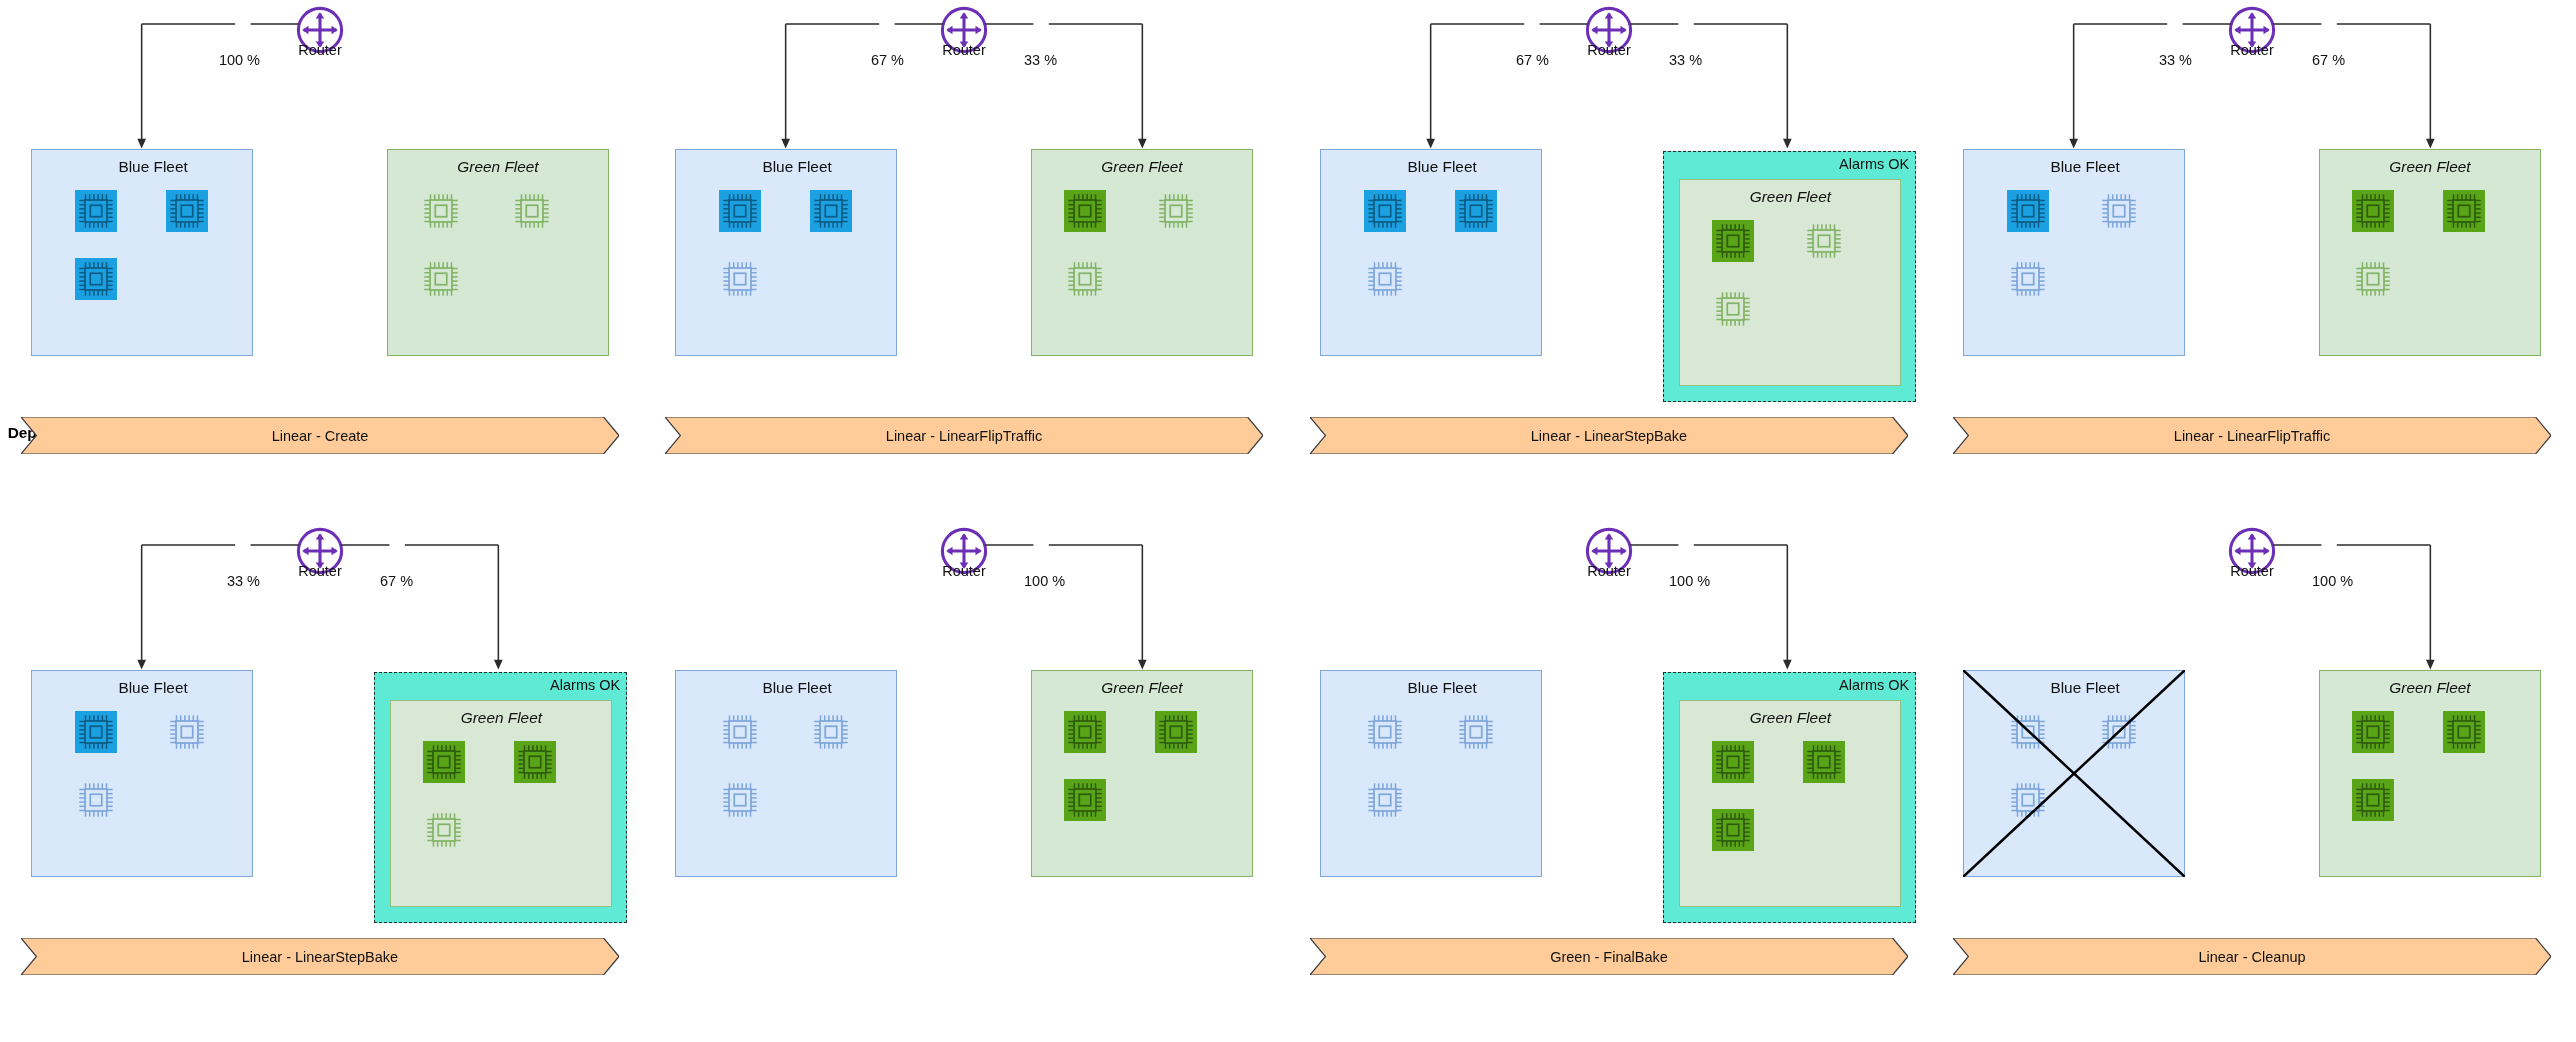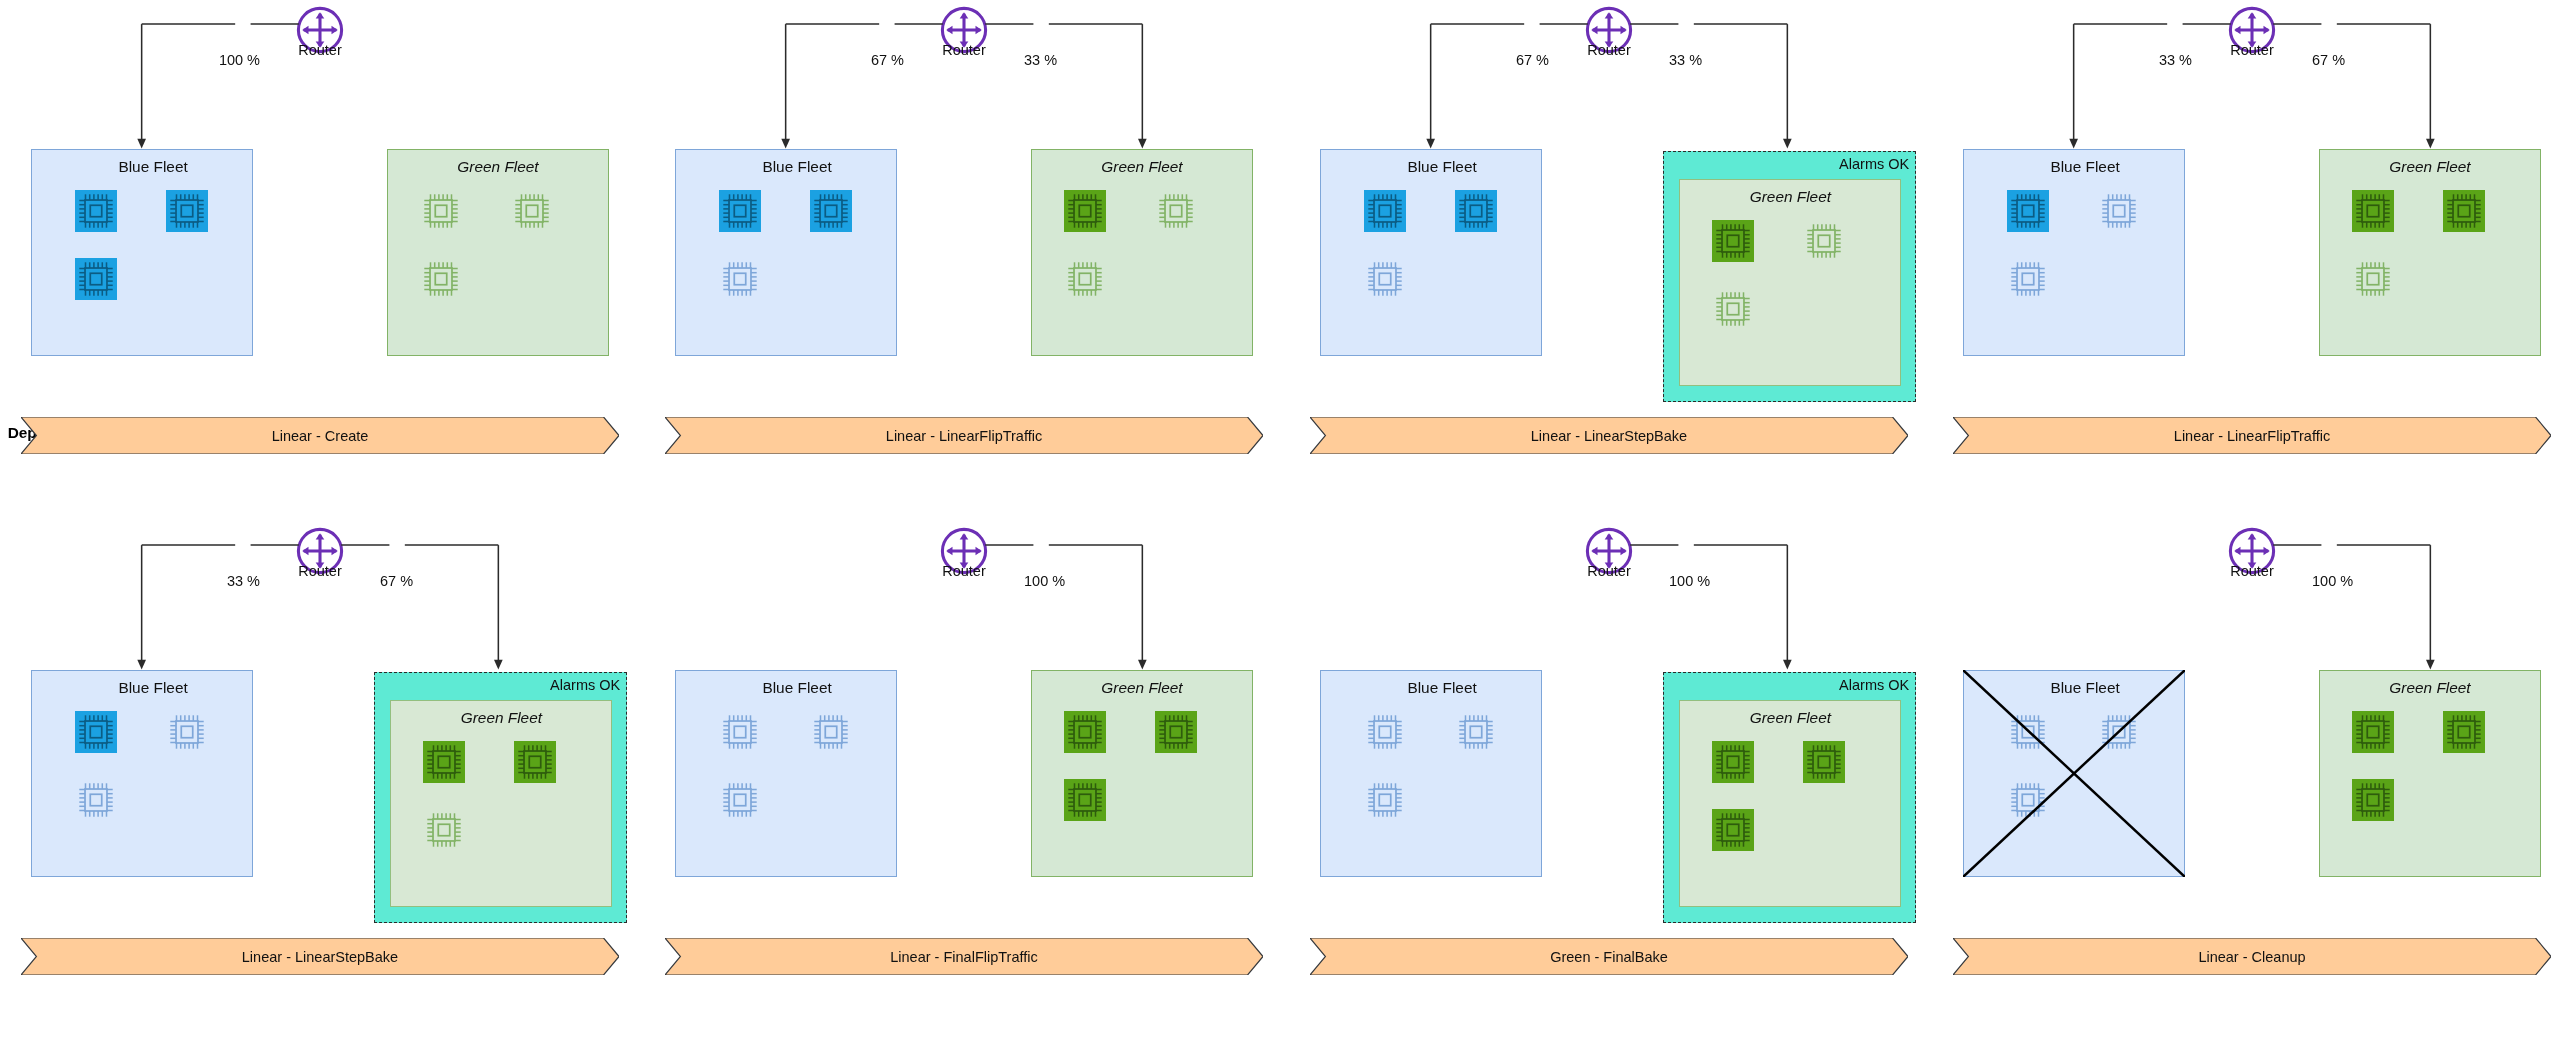--- a/index.html
+++ b/index.html
@@ -1470,26 +1470,20 @@
                 <line x1="33" y1="4.5" x2="33" y2="10.5" stroke="#2e5c0d" stroke-width="1.6"></line>
                 <line x1="33" y1="33.5" x2="33" y2="39.5" stroke="#2e5c0d" stroke-width="1.6"></line>
                 <line x1="4.5" y1="33" x2="10.5" y2="33" stroke="#2e5c0d" stroke-width="1.6"></line>
                 <line x1="33.5" y1="33" x2="39.5" y2="33" stroke="#2e5c0d" stroke-width="1.6"></line>
     <rect x="10.5" y="10.5" width="23" height="23" fill="none" stroke="#2e5c0d" stroke-width="1.8"></rect>
     <rect x="16" y="16" width="12" height="12" fill="none" stroke="#2e5c0d" stroke-width="1.8"></rect>
   </svg>
       </div>
           </div>
     </div>
-        <div class="stage">
-      <svg viewBox="0 0 620 38" preserveAspectRatio="none">
-    <path d="M0 0 L604 0 L620 19 L604 38 L0 38 L16 19 Z" fill="#ffcc99" stroke="#36393d" stroke-width="1.2" stroke-linejoin="miter"></path>
-  </svg>
-      <div class="stage-label">Linear - FinalFlipTraffic</div>
-    </div>
       </div>
       <div class="panel r2 c2">
         <div class="router">
           <svg viewBox="0 0 50 50">
     <circle cx="25" cy="25" r="22.5" fill="none" stroke="#6c2fb5" stroke-width="3.2"></circle>
     <line x1="25" y1="8" x2="25" y2="42" stroke="#6c2fb5" stroke-width="3.2"></line>
     <line x1="8" y1="25" x2="42" y2="25" stroke="#6c2fb5" stroke-width="3.2"></line>
     <path d="M25 6.5 L20.5 13 L29.5 13 Z" fill="#6c2fb5"></path>
     <path d="M25 43.5 L20.5 37 L29.5 37 Z" fill="#6c2fb5"></path>
     <path d="M6.5 25 L13 20.5 L13 29.5 Z" fill="#6c2fb5"></path>

